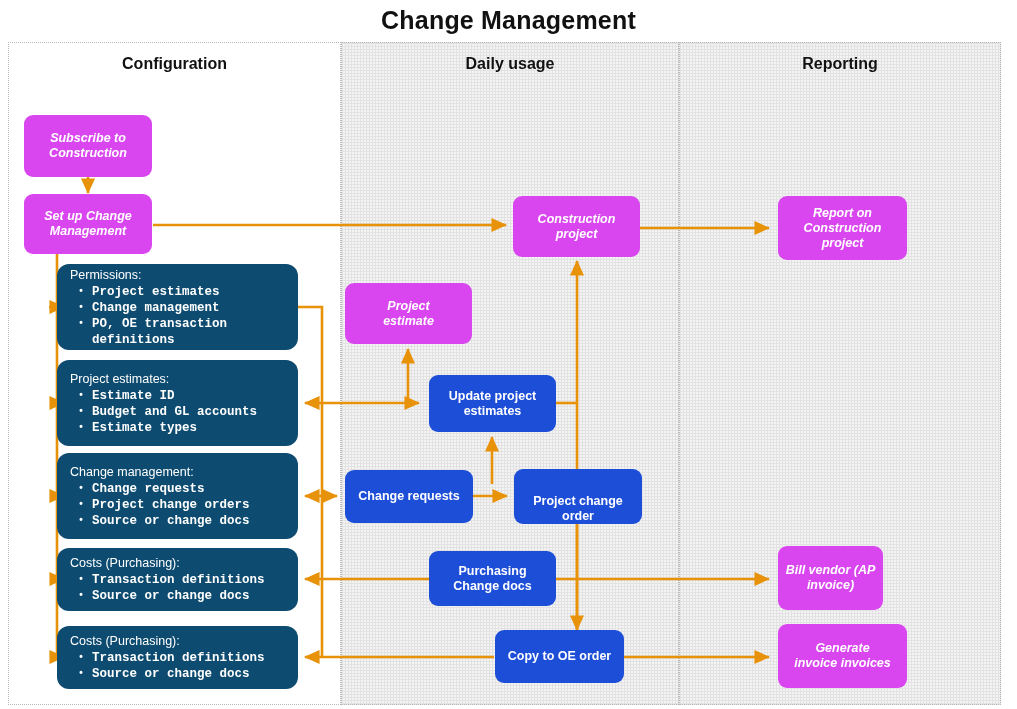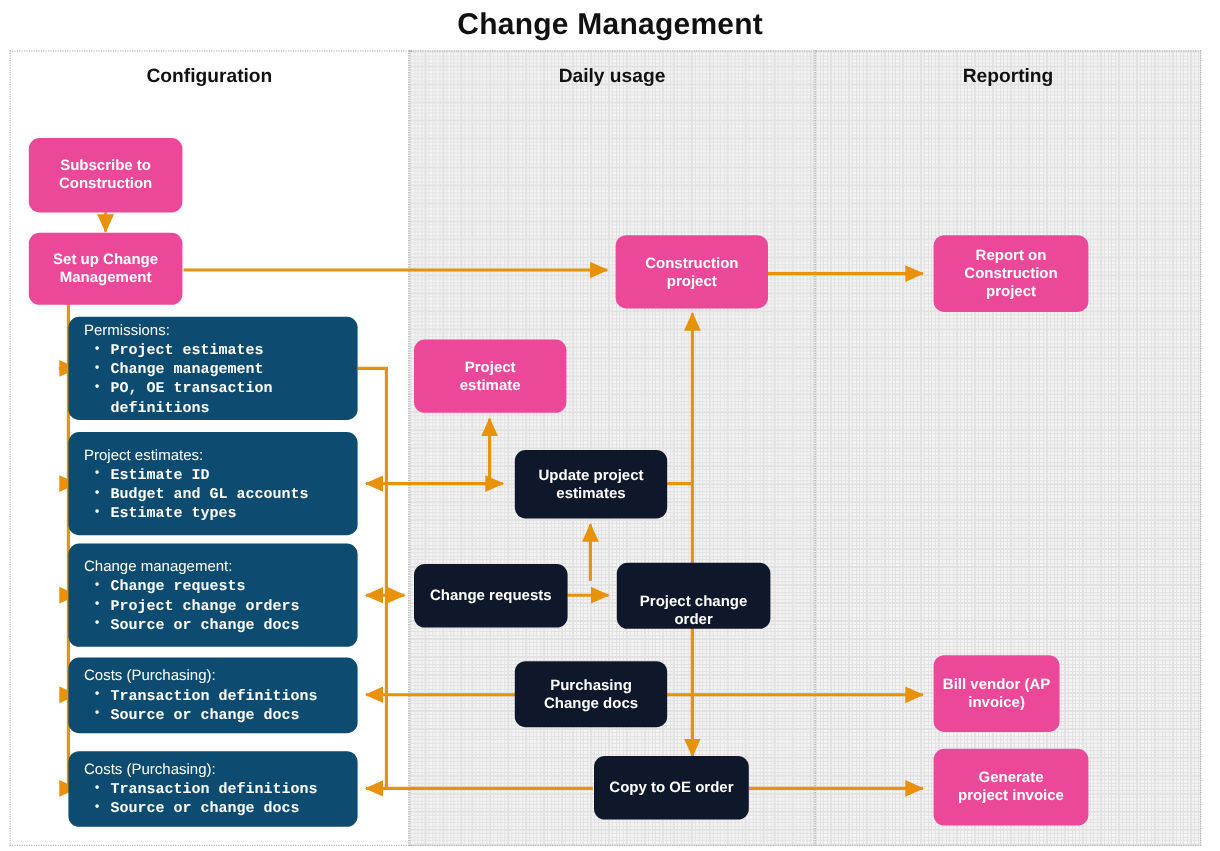--- a/index.html
+++ b/index.html
@@ -70,34 +70,36 @@
   .node {
     position: absolute;
     box-sizing: border-box;
     border-radius: 9px;
     color: #ffffff;
     display: flex;
     flex-direction: column;
     justify-content: center;
   }
   .node.green {
-    background: #ec4899;
+    background: #d946ef;
     align-items: center;
     text-align: center;
+    font-style: italic;
   }
   .node.blue-c {
-    background: #0f172a;
+    background: #1d4ed8;
     align-items: center;
     text-align: center;
   }
   .node.blue-l {
     background: #0d4b70;
     align-items: flex-start;
     text-align: left;
     padding: 9px 12px 9px 13px;
+    border-radius: 12px;
   }
   .node .node-label {
     font-size: 12.5px;
     font-weight: bold;
     line-height: 15px;
     white-space: pre-line;
   }
   .node.blue-l .list-head {
     font-size: 12.5px;
     font-weight: normal;
@@ -286,16 +288,16 @@
 project</span>
   </div>
 
   <div class="node green" style="left:778px; top:546px; width:105px; height:64px;">
     <span class="node-label">Bill vendor (AP
 invoice)</span>
   </div>
 
   <div class="node green" style="left:778px; top:624px; width:129px; height:64px;">
     <span class="node-label">Generate
-project invoice</span>
+invoice invoices</span>
   </div>
 
 </div>
 
 </body></html>

